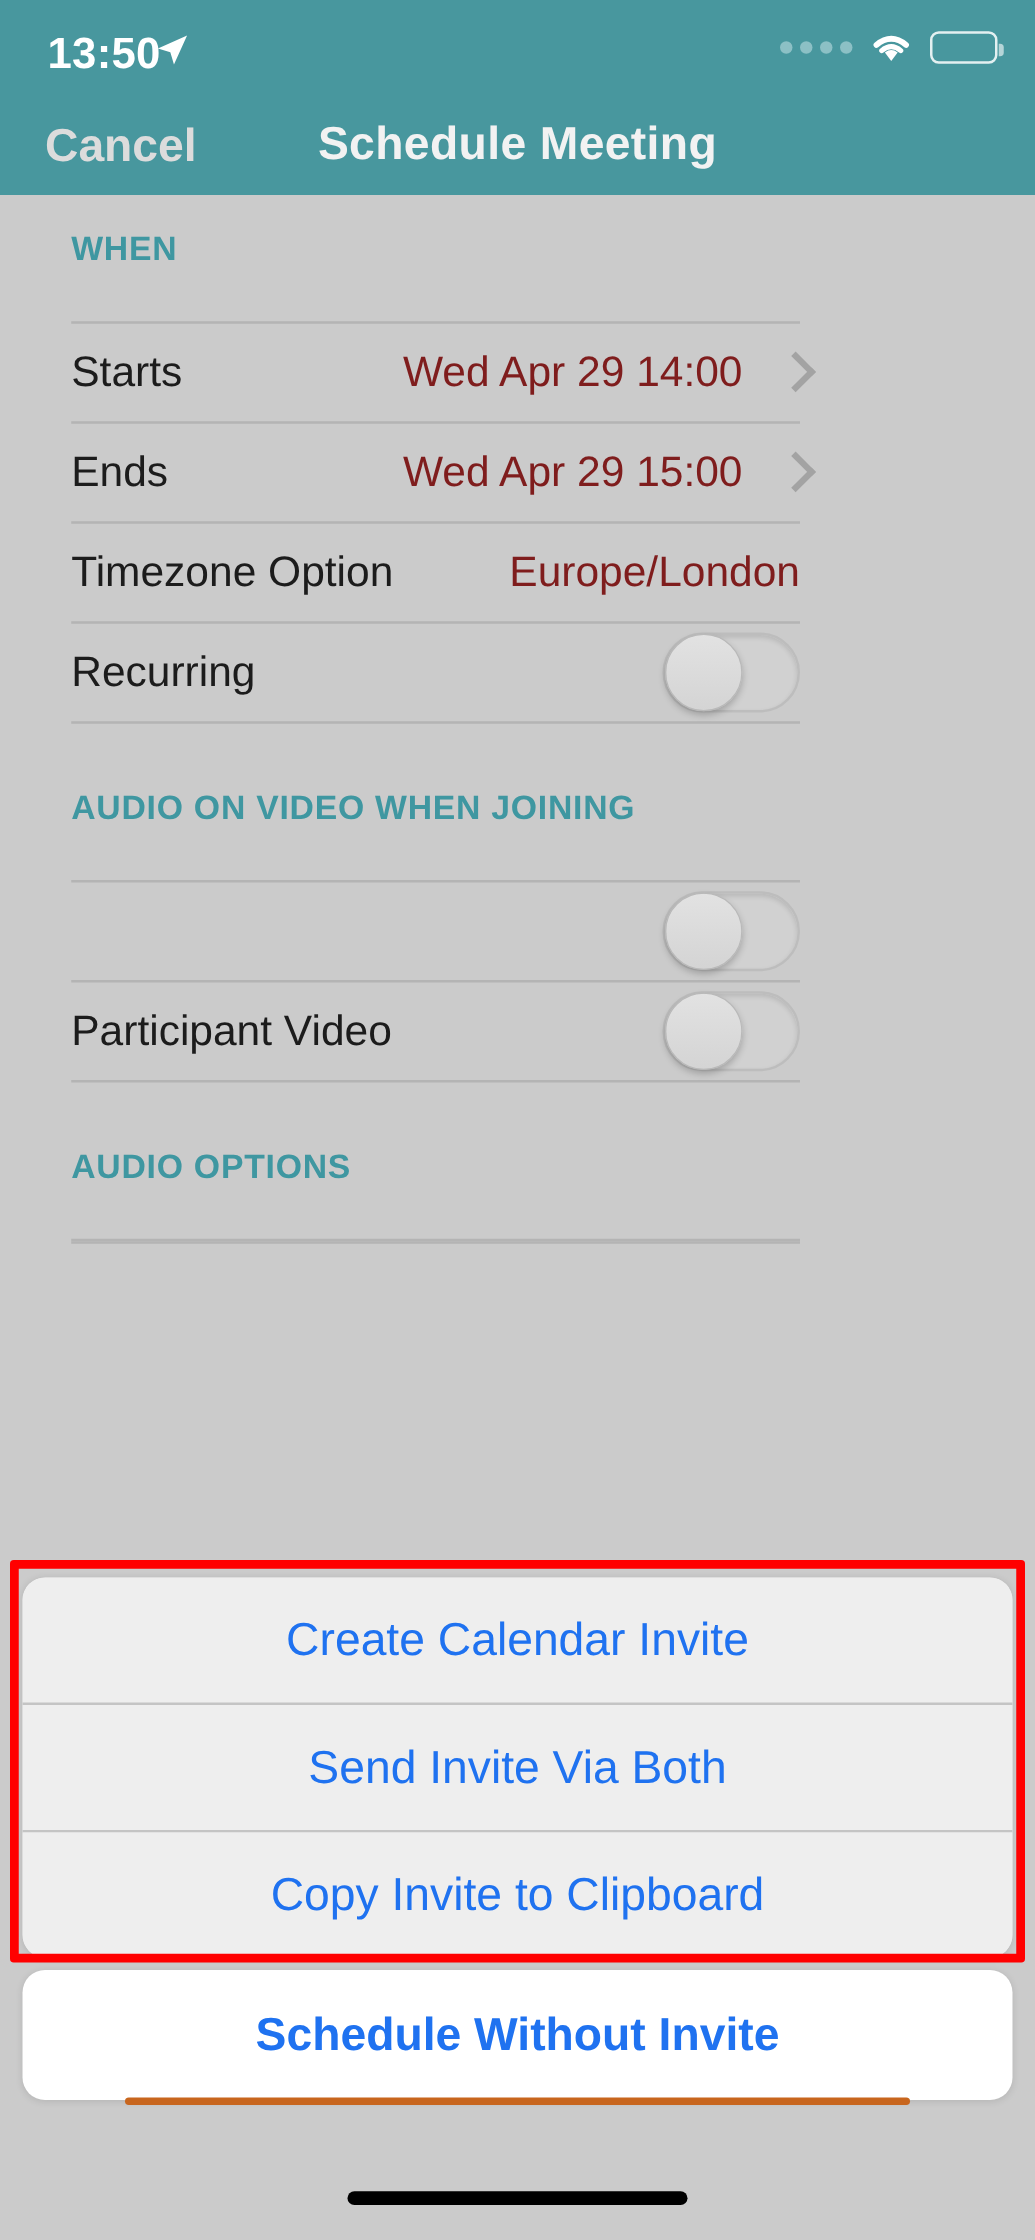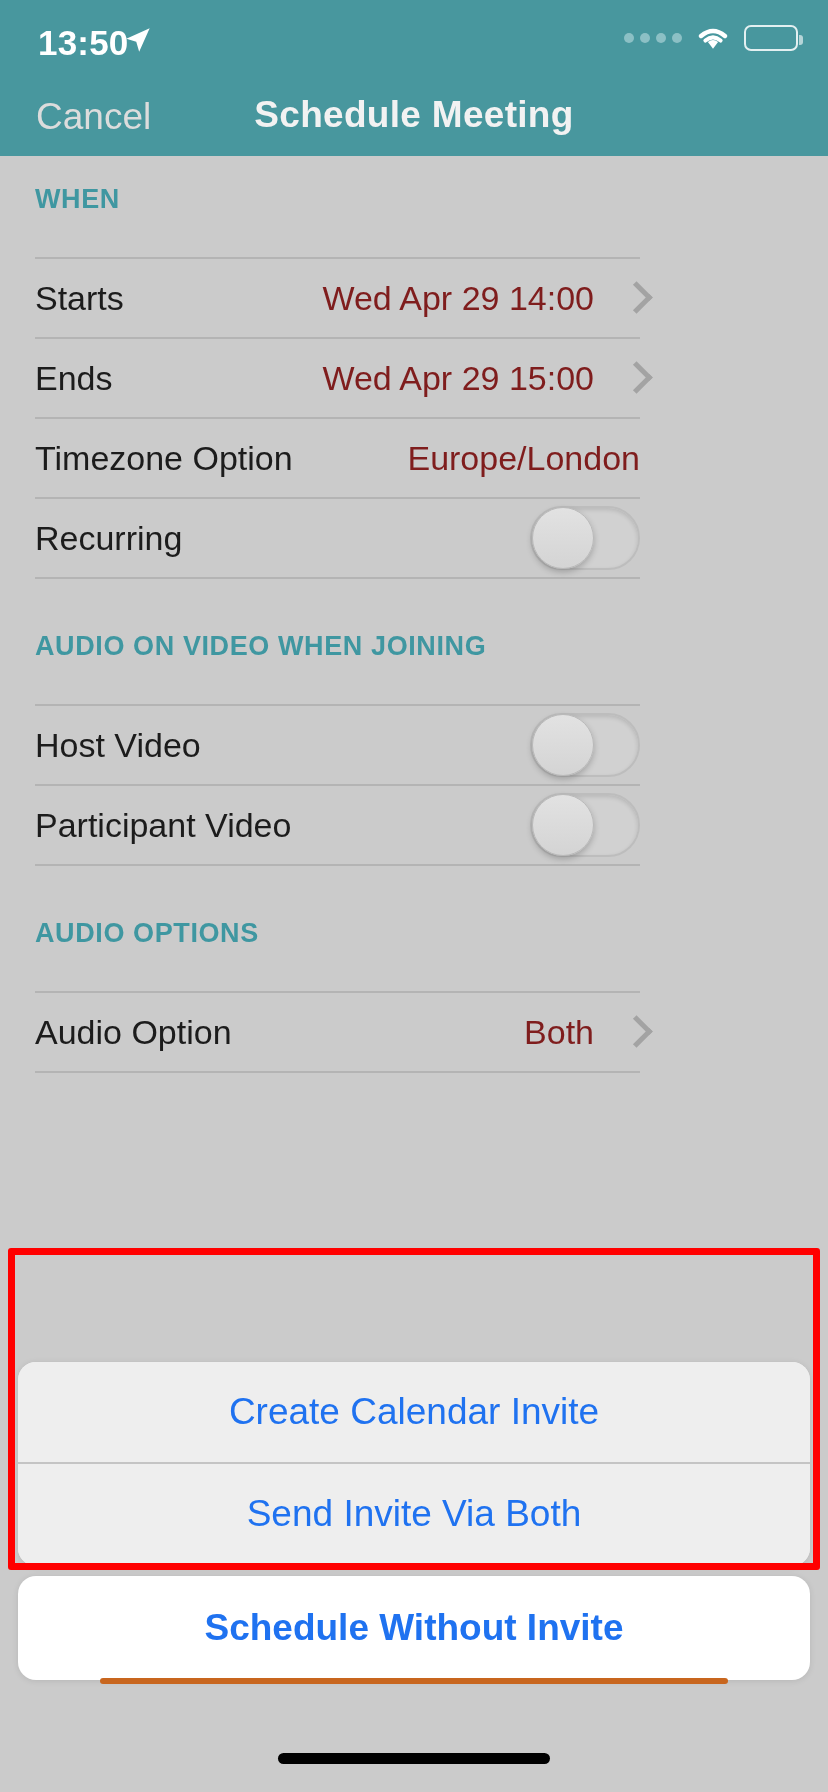--- a/index.html
+++ b/index.html
@@ -43,29 +43,29 @@
     width:4px; height:10px; border-radius:0 3px 3px 0;
     background:rgba(255,255,255,.6);
   }
   .battery-fill { height:100%; background:#ffffff; border-radius:4px; }
 
   .navbar {
     position:absolute; left:0; top:74px; width:828px; height:82px;
   }
   .nav-cancel {
     position:absolute; left:36px; top:22px;
-    font-size:37px; color:#dcdcdc; font-weight:400;
+    font-size:37px; color:#dcdcdc; font-weight:700;
   }
   .nav-title {
     position:absolute; left:0; top:20px; width:828px; text-align:center;
     font-size:37px; color:#f2f2f2; font-weight:700; letter-spacing:.3px;
   }
 
   
-  .content { position:absolute; top:156px; left:0; width:675px; height:1636px; }
+  .content { position:absolute; top:156px; left:0; width:675px; height:1636px;padding-left:22px; }
 
   .section-header {
     font-size:27px; font-weight:700; letter-spacing:.6px;
     color:#3f97a1; padding-left:35px;
   }
   .hairline { height:2px; background:#b4b4b4; margin:0 35px; }
   .row {
     position:relative; height:78px; display:flex; align-items:center;
     padding:0 35px;
     gap:27px;
@@ -213,56 +213,51 @@
         </span>
     </div>
     <div class="hairline"></div>
 
     <div style="height:52px"></div>
     <div class="section-header">AUDIO ON VIDEO WHEN JOINING</div>
     <div style="height:42px"></div>
     <div class="hairline"></div>
 
     <div class="row">
-      <span class="row-label">Host Video</span>
       <span class="toggle">
           <span class="knob"></span>
         </span>
     </div>
     <div class="hairline"></div>
 
     <div class="row">
       <span class="row-label">Participant Video</span>
       <span class="toggle">
           <span class="knob"></span>
         </span>
     </div>
     <div class="hairline"></div>
 
     <div style="height:52px"></div>
     <div class="section-header">AUDIO OPTIONS</div>
     <div style="height:42px"></div>
     <div class="hairline"></div>
 
-    <div class="row">
-      <span class="row-label">Audio Option</span>
-      <span class="row-value pad">Both</span>
-      <span class="chev"></span>
-    </div>
     <div class="hairline"></div>
   </div>
 
   <div class="orange-strip"></div>
 
   <div class="sheet">
     <div class="sheet-group">
       <div class="sheet-item">Create Calendar Invite</div>
       <div class="sheet-sep"></div>
       <div class="sheet-item">Send Invite Via Both</div>
       <div class="sheet-sep"></div>
+      <div class="sheet-item">Copy Invite to Clipboard</div>
     </div>
     <div class="sheet-cancel">Schedule Without Invite</div>
   </div>
 
   <div class="redbox"></div>
 
   <div class="home-indicator"></div>
 </div>
 
 </body></html>

